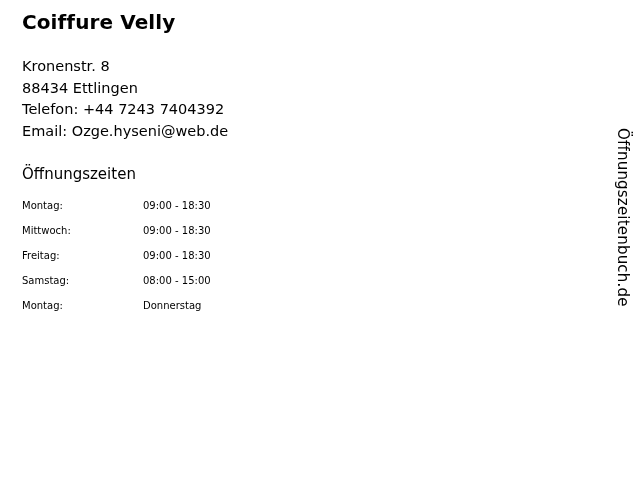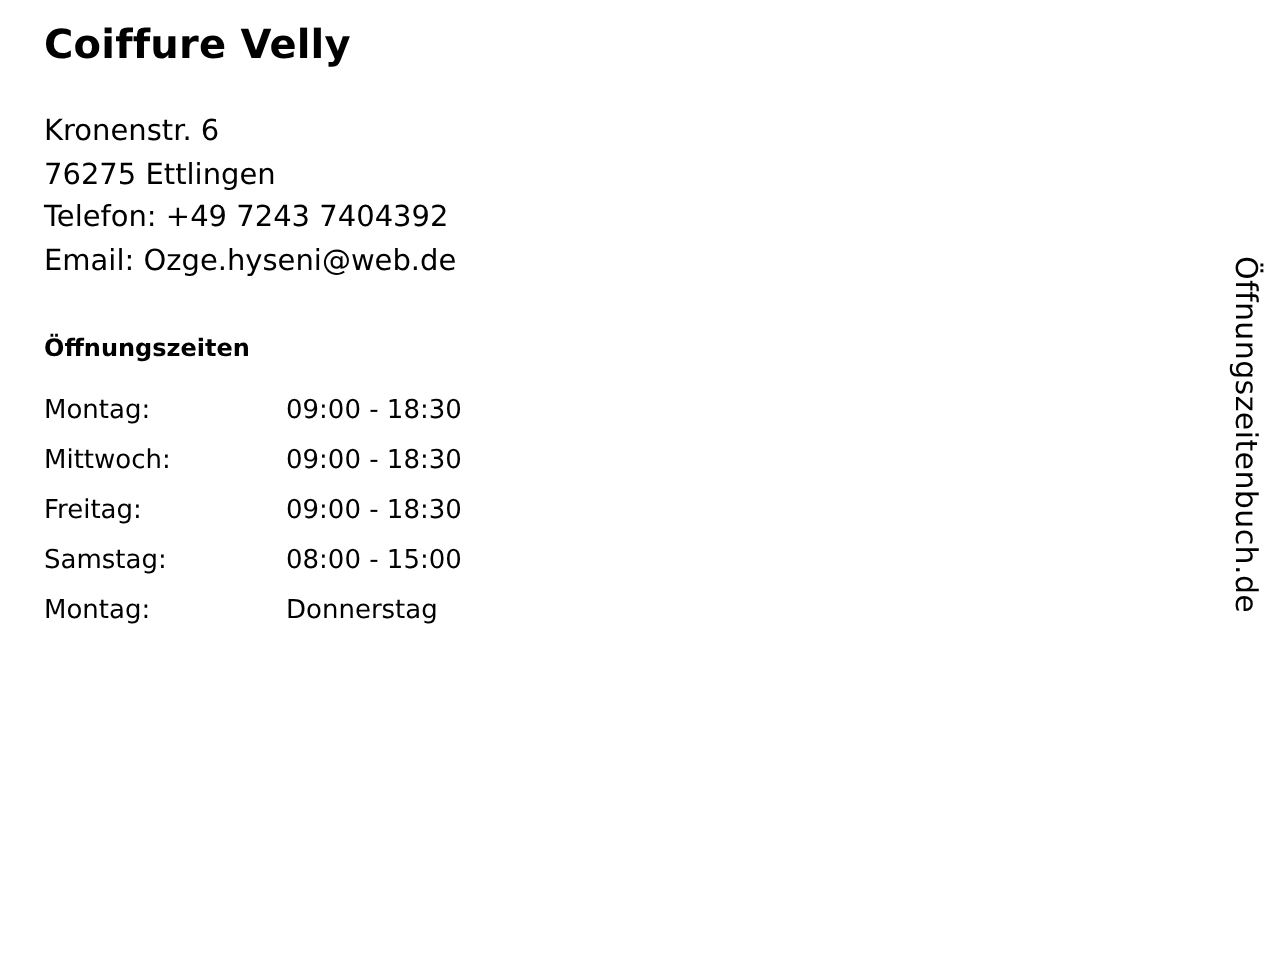--- a/index.html
+++ b/index.html
@@ -34,30 +34,30 @@
     letter-spacing: 0.1px;
     margin: 0 0 22px 0;
     line-height: 24px;
   }
   .addr-line {
     font-size: 14.5px;
     line-height: 21.5px;
     white-space: nowrap;
   }
   .section-title {
-    font-size: 12px;
-    font-weight: bold;
+    font-size: 15px;
+    font-weight: normal;
     margin: 22px 0 14px 0;
     line-height: 20px;
   }
   table.hours {
     border-collapse: collapse;
   }
   table.hours td {
-    font-size: 13px;
+    font-size: 10px;
     line-height: 15px;
     padding: 0 0 10px 0;
     vertical-align: top;
     white-space: nowrap;
   }
   table.hours td.day {
     width: 121px;
     padding-right: 0;
   }
   table.hours td.time {
@@ -85,23 +85,23 @@
 </style>
 </head>
 <body>
 
 <div class="page">
 
   <div class="content">
 
     <h1 class="title">Coiffure Velly</h1>
 
-    <div class="addr-line">Kronenstr. 6</div>
-    <div class="addr-line">76275 Ettlingen</div>
-    <div class="addr-line">Telefon: +49 7243 7404392</div>
+    <div class="addr-line">Kronenstr. 8</div>
+    <div class="addr-line">88434 Ettlingen</div>
+    <div class="addr-line">Telefon: +44 7243 7404392</div>
     <div class="addr-line">Email: Ozge.hyseni@web.de</div>
 
     <h2 class="section-title">Öffnungszeiten</h2>
 
     <table class="hours">
       <tbody>
         <tr>
           <td class="day">Montag:</td>
           <td class="time">09:00 - 18:30</td>
         </tr>

